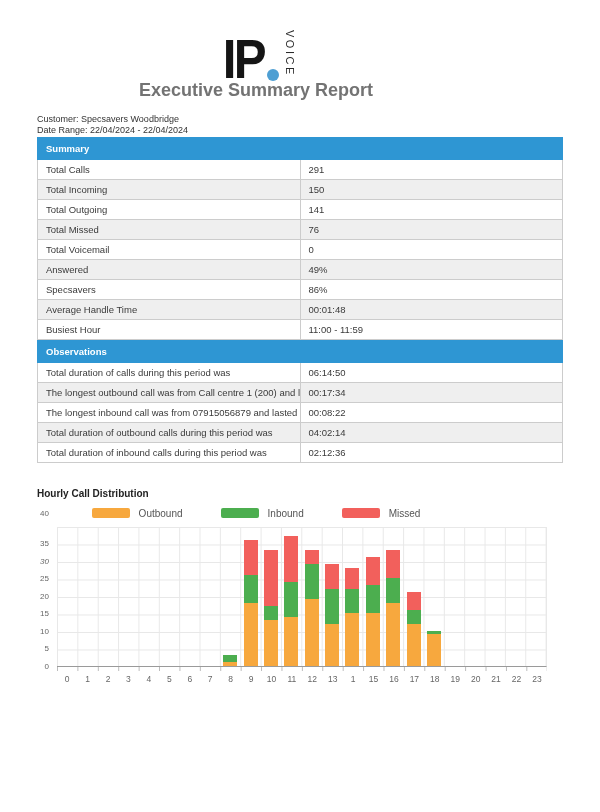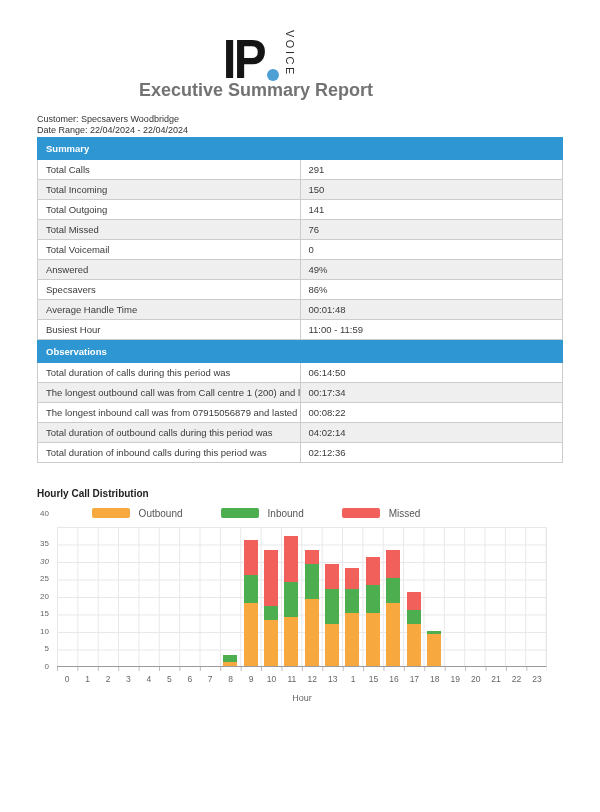--- a/index.html
+++ b/index.html
@@ -359,15 +359,14 @@
         <div class="xlabel">17</div>
         <div class="xlabel">18</div>
         <div class="xlabel">19</div>
         <div class="xlabel">20</div>
         <div class="xlabel">21</div>
         <div class="xlabel">22</div>
         <div class="xlabel">23</div>
       </div>
   </div>
 
-  <div class="hour-label">Hour</div>
 
 </div>
 
 </body></html>

